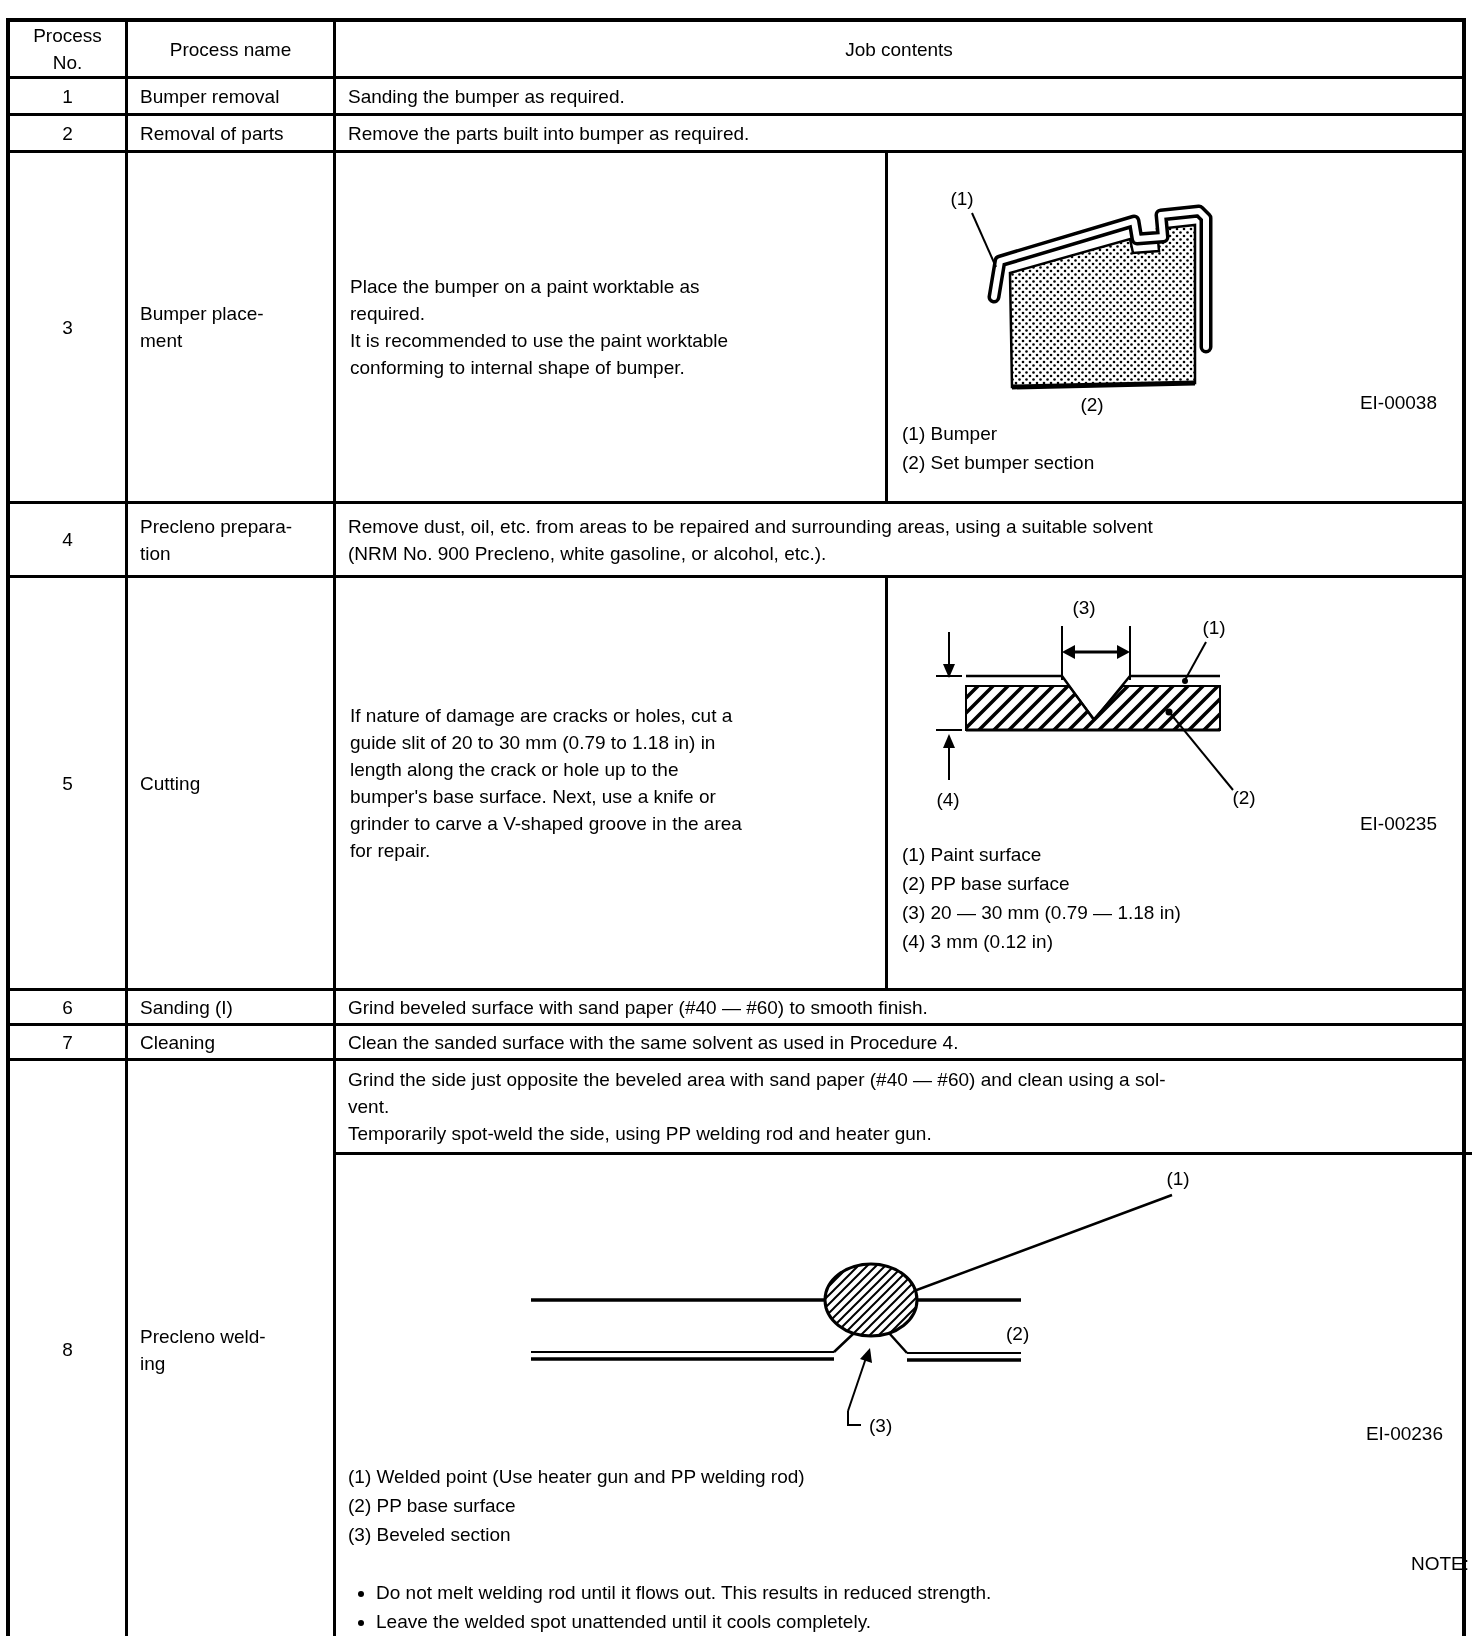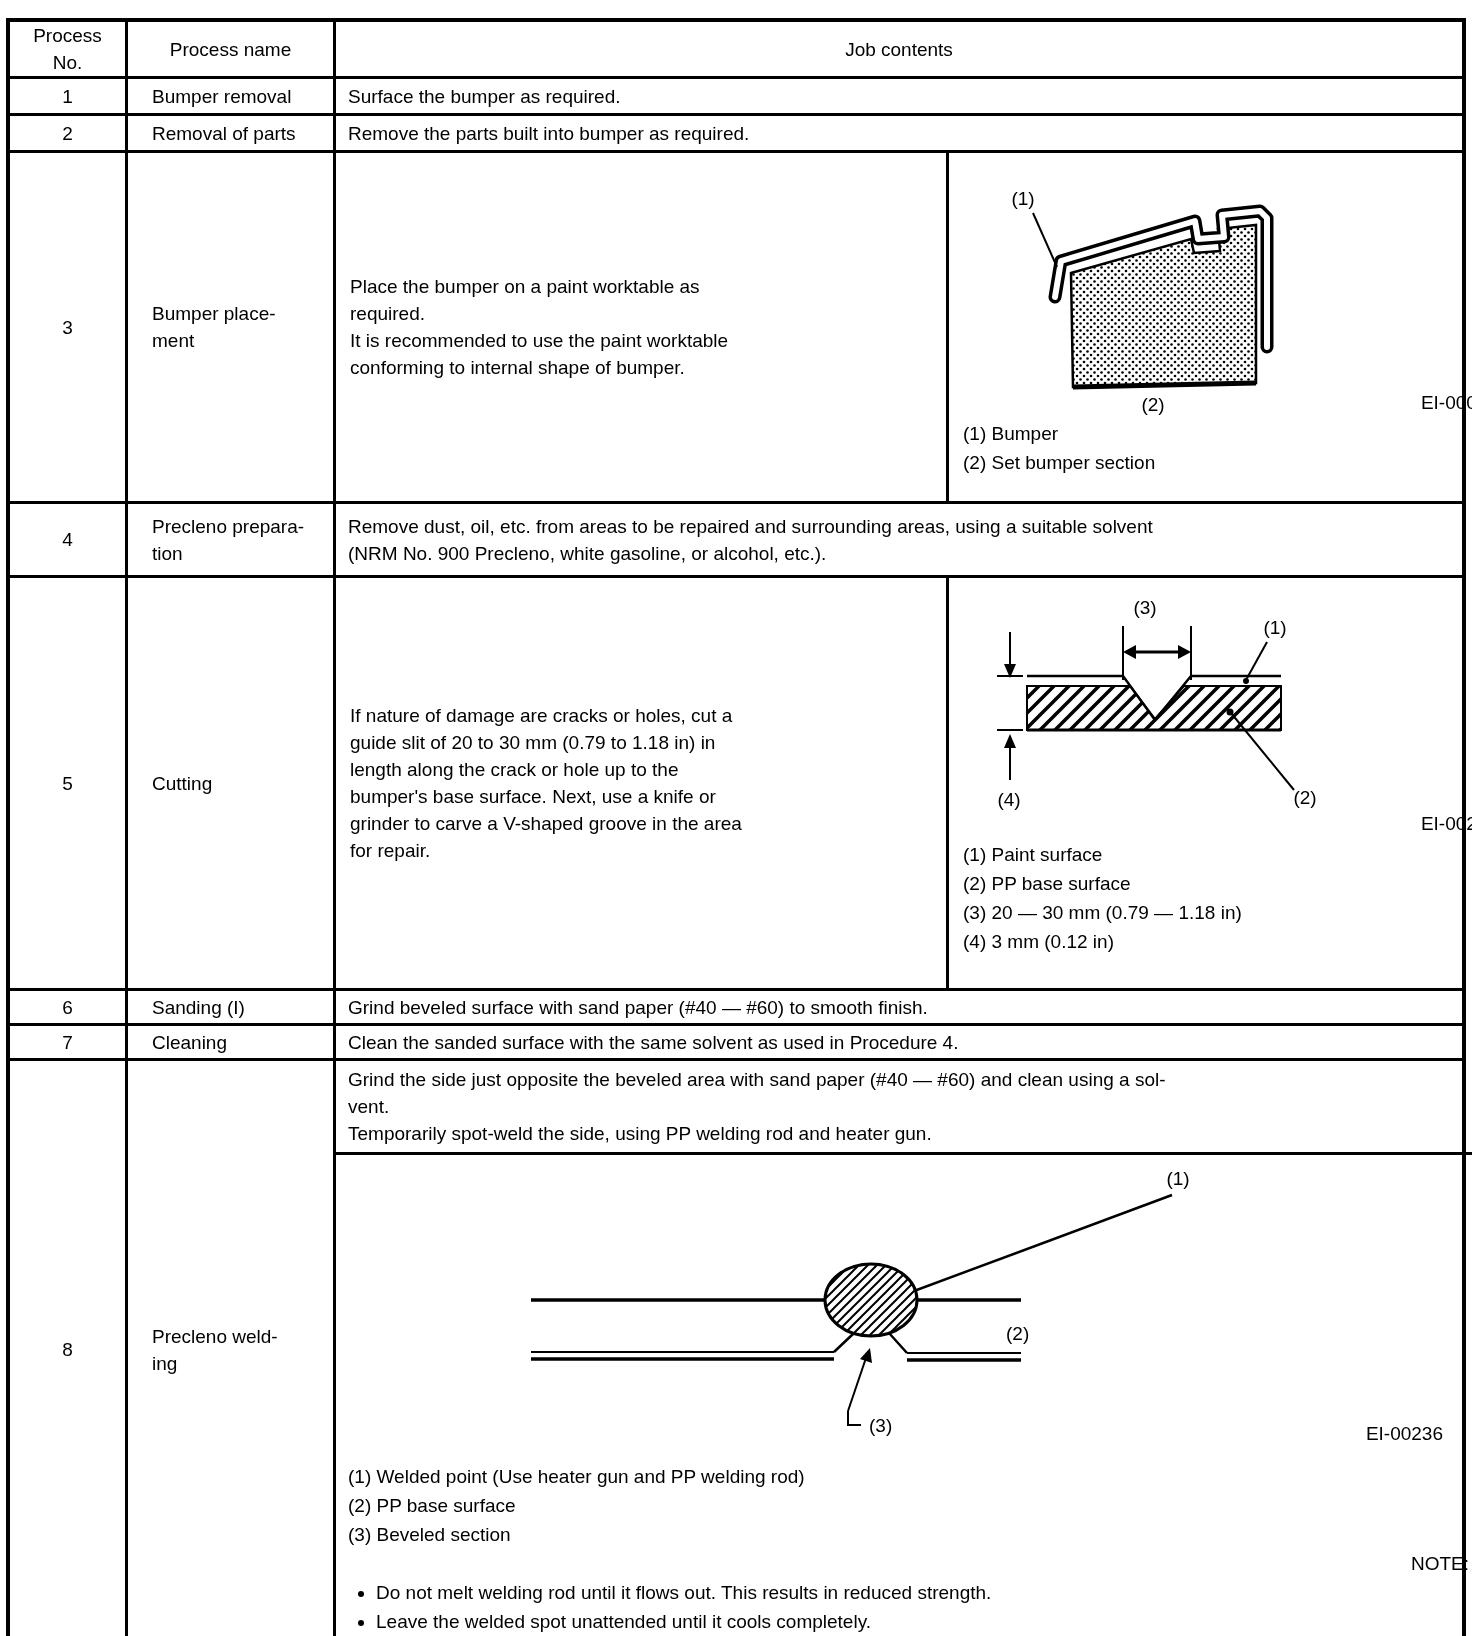--- a/index.html
+++ b/index.html
@@ -21,30 +21,30 @@
   .trow { display: flex; border-bottom: 3px solid #000; width: 100%; }
   .trow:last-child { border-bottom: none; flex: 1; }
   .c-no {
     width: 118px; border-right: 3px solid #000;
     display: flex; align-items: center; justify-content: center;
     text-align: center; flex: none;
   }
   .c-name {
     width: 208px; border-right: 3px solid #000;
     display: flex; align-items: center;
-    padding: 2px 10px 2px 24px; flex: none;
+    padding: 2px 10px 2px 12px; flex: none;
   }
   .c-job { flex: 1; display: flex; align-items: center; padding: 3px 12px; }
   .hdr .c-no, .hdr .c-name { justify-content: center; text-align: center; padding: 0; }
   .hdr .c-job { justify-content: center; text-align: left; }
   .ml { white-space: pre-line; }
   
   .c-job.split { padding: 0; align-items: stretch; }
   .jc-text {
-    width: 613px; flex: none; border-right: 3px solid #000;
+    width: 552px; flex: none; border-right: 3px solid #000;
     display: flex; align-items: center; padding: 4px 14px;
   }
   .jc-fig { flex: 1; display: flex; flex-direction: column; padding: 4px 12px 4px 14px; }
   .jc-fig svg { flex: none; display: block; }
   .legend div { height: 29px; line-height: 29px; }
   
   .c-job.stack { padding: 0; flex-direction: column; align-items: stretch; }
   .stack .text-block { padding: 5px 12px; border-bottom: 3px solid #000; }
   .stack .fig-block { padding: 0 12px; }
   .stack .legend, .stack .note { padding: 0 12px; }
@@ -73,21 +73,21 @@
   <div class="trow hdr h-hdr">
     <div class="c-no ml">Process
 No.</div>
     <div class="c-name">Process name</div>
     <div class="c-job">Job contents</div>
   </div>
 
   <div class="trow h-r1">
     <div class="c-no">1</div>
     <div class="c-name">Bumper removal</div>
-    <div class="c-job">Surface the bumper as required.</div>
+    <div class="c-job">Sanding the bumper as required.</div>
   </div>
 
   <div class="trow h-r2">
     <div class="c-no">2</div>
     <div class="c-name">Removal of parts</div>
     <div class="c-job">Remove the parts built into bumper as required.</div>
   </div>
 
   <div class="trow h-r3">
     <div class="c-no">3</div>

